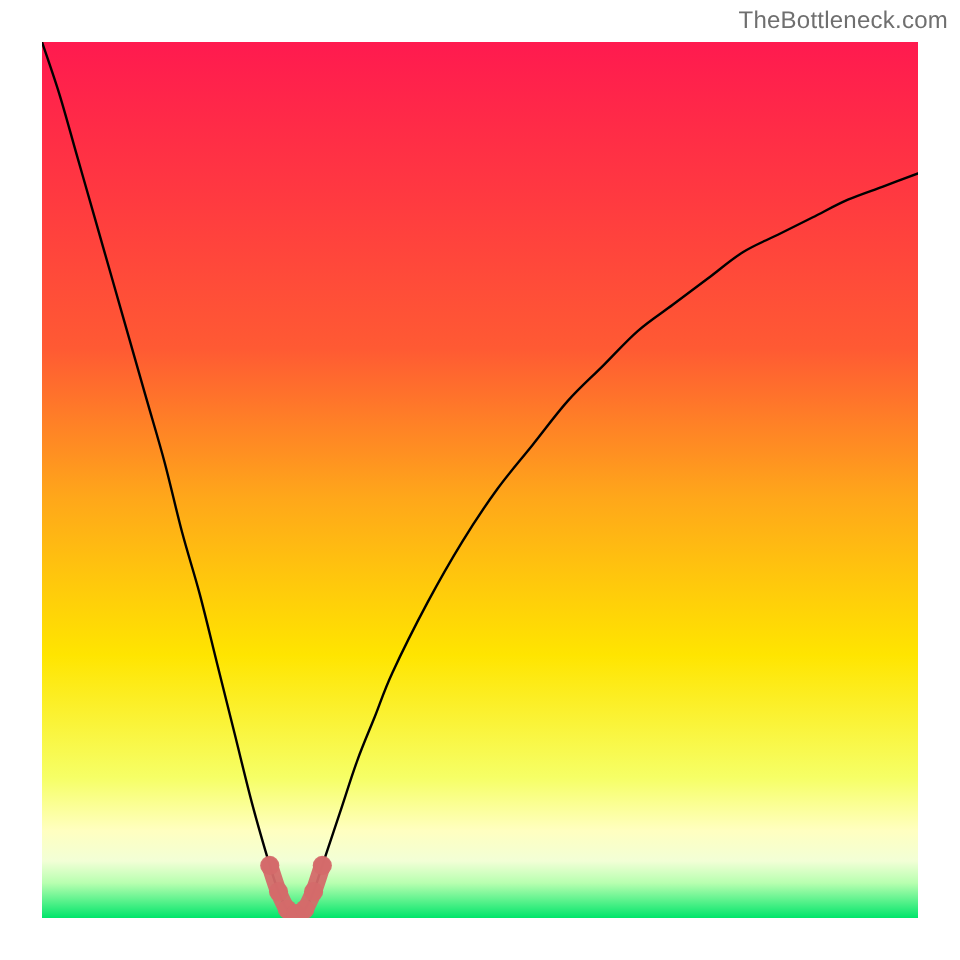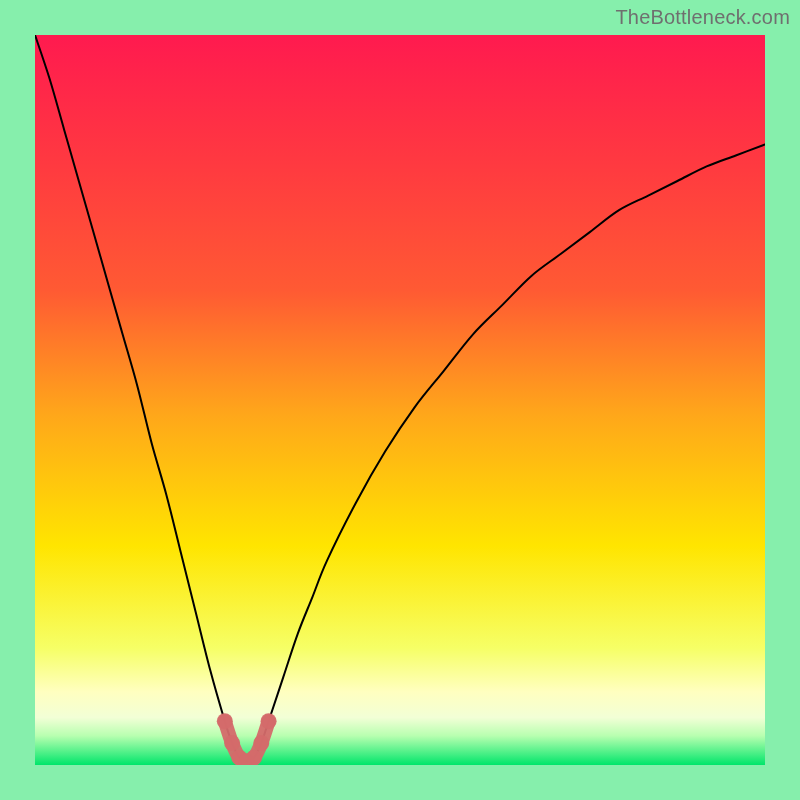--- a/index.html
+++ b/index.html
@@ -10,21 +10,21 @@
     background: #000;
     overflow: hidden;
     font-family: Arial, Helvetica, sans-serif;
   }
   .frame {
     position: absolute;
     left: 0;
     top: 0;
     width: 800px;
     height: 800px;
-    background: #86efac;
+    background: #ffffff;
   }
   .plot {
     position: absolute;
     left: 35px;
     top: 35px;
     width: 730px;
     height: 730px;
     overflow: hidden;
   }
   .watermark {

